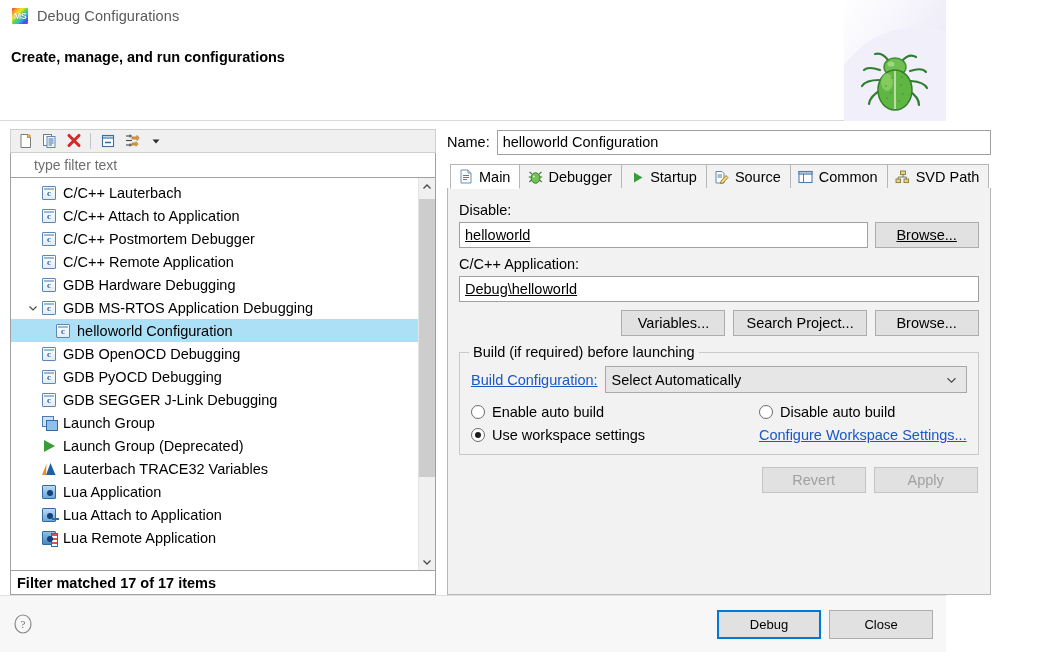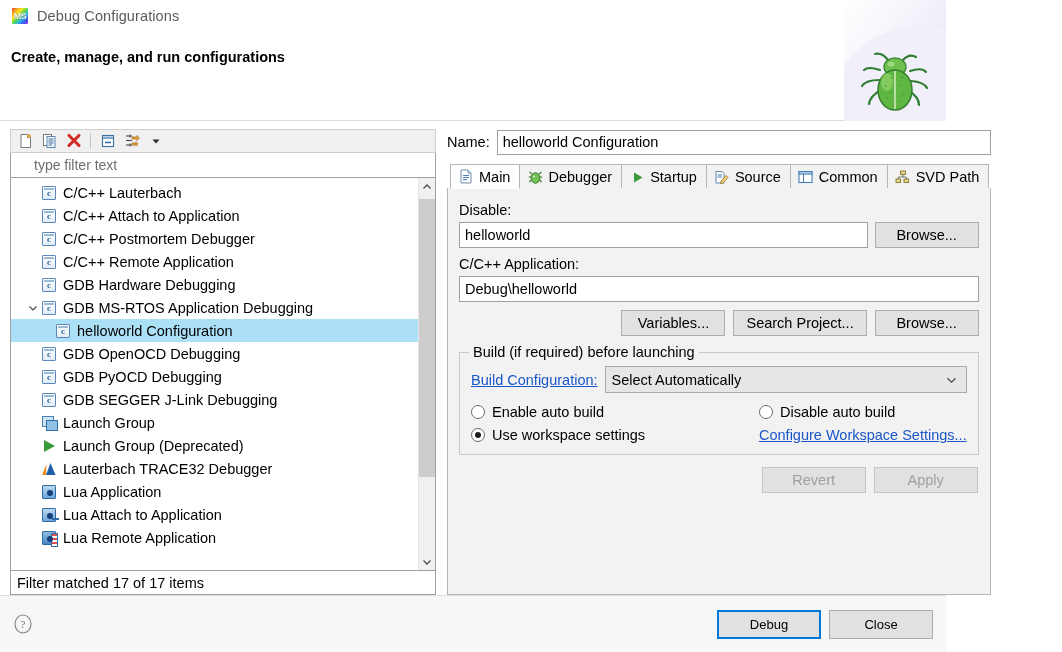--- a/index.html
+++ b/index.html
@@ -249,21 +249,21 @@
     position: absolute; left: 0; right: 0;
     top: 4px; height: 278px;
     background: #cdcdcd;
   }
   .filter-status {
     height: 24px; flex: 0 0 24px;
     border: 1px solid #a0a0a0; border-top: none;
     background: #ffffff;
     display: flex; align-items: center;
     padding: 0 6px;
-    font-size: 14.5px; color: #000000;
+    font-size: 14.5px; color: #000000; font-weight: bold;
   }
 
   
   .right-panel {
     flex: 1;
     margin-left: 11px;
     display: flex; flex-direction: column;
   }
   .name-row {
     height: 26px; flex: 0 0 26px;
@@ -314,21 +314,21 @@
   }
   .tabs-panel {
     flex: 1;
     border: 1px solid #b6b6b6; border-top: none;
     background: #f2f2f2;
     padding: 14px 11px 0 11px;
     position: relative;
     margin-top: -1px;
   }
   .field-label { font-size: 14.5px; color: #000000; margin-bottom: 4px; }
-  .row { display: flex; align-items: center; gap: 7px; }
+  .row { display: flex; align-items: center; gap: 7px; text-decoration: underline; }
   .txtfield {
     height: 26px;
     border: 1px solid #a0a0a0; background: #ffffff;
     font-size: 14.5px; color: #000000;
     display: flex; align-items: center;
     padding: 0 5px; flex: 1;
   }
   .btn {
     height: 26px;
     min-width: 104px;
@@ -621,21 +621,21 @@
               <span>Launch Group (Deprecated)</span>
             </div>
             <div class="tree-row">
               <span class="twisty-spacer"></span>
               <span class="ticon">
                 <svg width="16" height="14" viewBox="0 0 16 14">
                   <path d="M5 13 L1 13 L5.5 2 Z" fill="#ef8b23"></path>
                   <path d="M10 13 L5 13 L9.5 1 L14.5 13 Z" fill="#1f5fa8"></path>
                 </svg>
               </span>
-              <span>Lauterbach TRACE32 Debugger</span>
+              <span>Lauterbach TRACE32 Variables</span>
             </div>
             <div class="tree-row">
               <span class="twisty-spacer"></span>
               <span class="ticon">
                 <span class="ic-lua"></span>
               </span>
               <span>Lua Application</span>
             </div>
             <div class="tree-row">
               <span class="twisty-spacer"></span>

